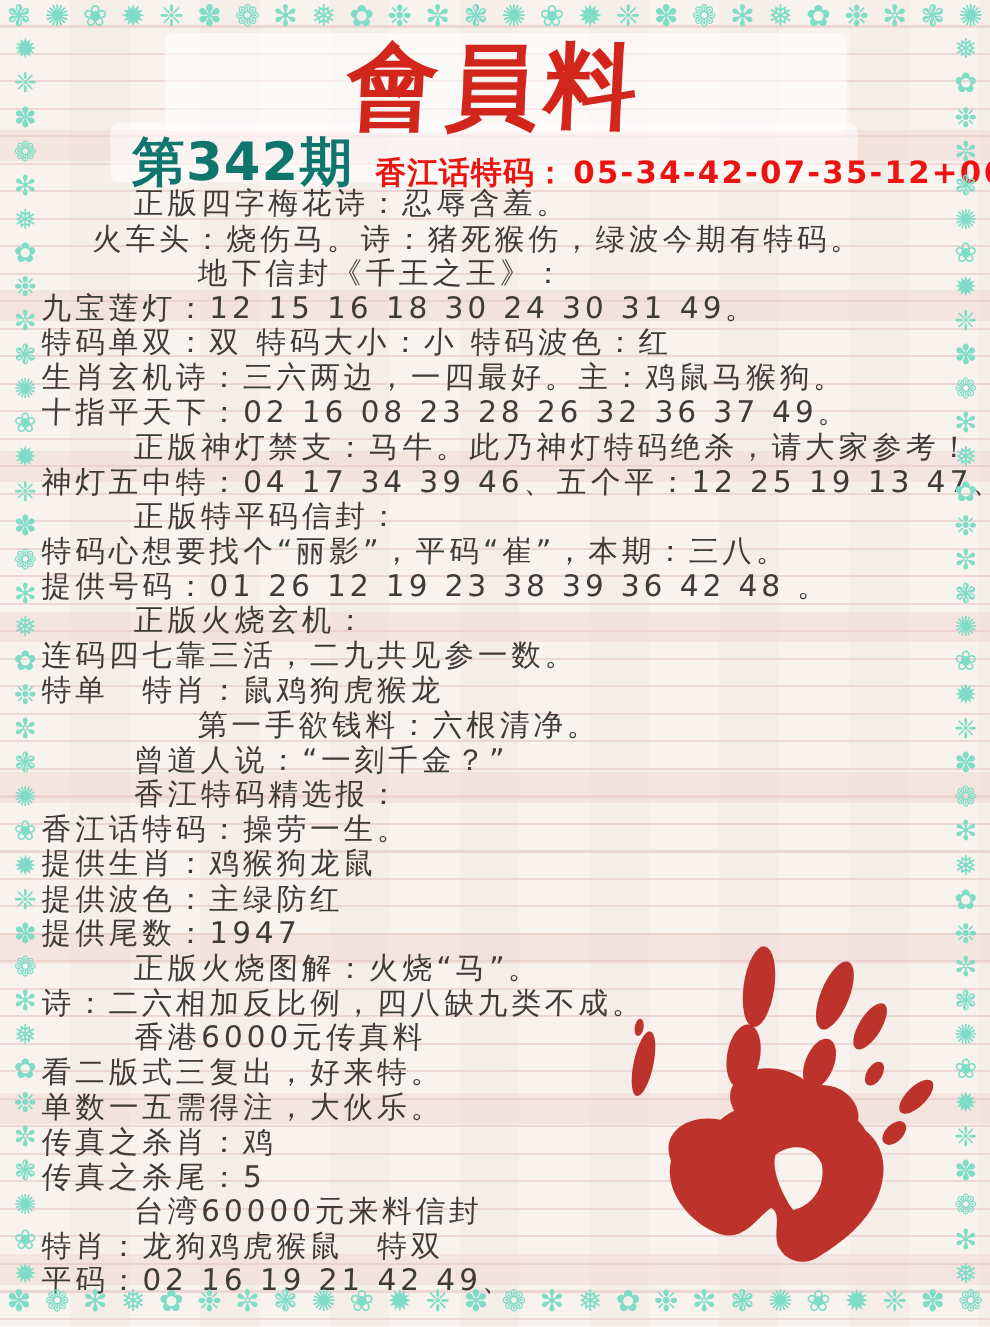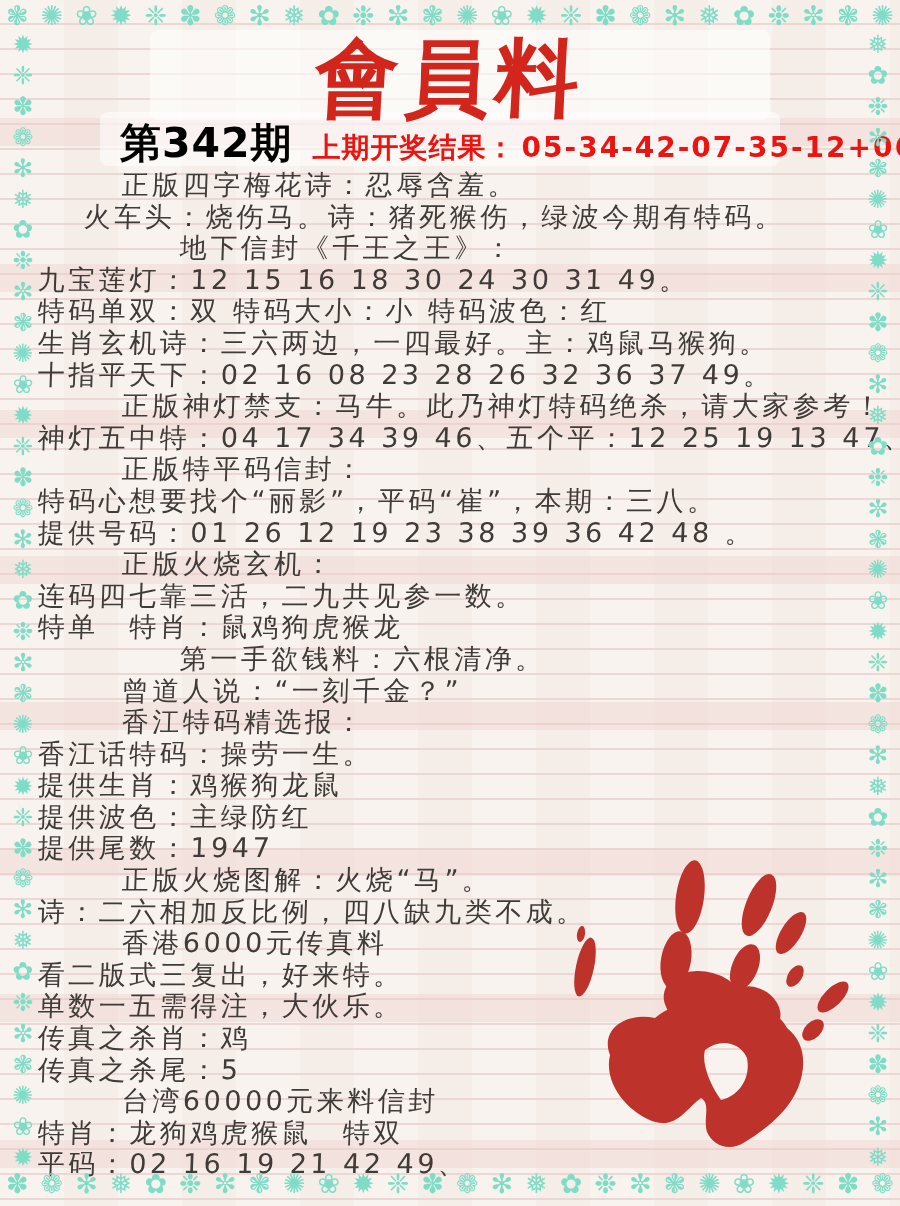--- a/index.html
+++ b/index.html
@@ -25,21 +25,21 @@
   .border-right{right:3px;}
   .bg{display:block;}
 
   
   .page-title{
     position:absolute;top:22px;left:0;width:100%;text-align:center;z-index:2;
     font-size:84px;font-weight:bold;color:#d2251b;letter-spacing:6px;
     transform:skewX(-3deg);
   }
   .header{position:absolute;top:116px;left:120px;z-index:2;display:flex;align-items:flex-end;white-space:nowrap;}
-  .issue{font-size:41px;font-weight:bold;color:#000000;letter-spacing:1px;}
+  .issue{font-size:48px;font-weight:bold;color:#0f766e;letter-spacing:1px;}
   .prev{margin-left:20px;padding-bottom:4px;font-size:28px;font-weight:bold;color:#ec1410;letter-spacing:1px;}
   .prev .nums{margin-left:6px;letter-spacing:2px;}
 
   
   .content{position:absolute;top:167px;left:38px;right:28px;z-index:2;}
   .line{
     height:31.6px;white-space:nowrap;
     font-size:27px;letter-spacing:3.5px;color:#3f3b38;
     transform:skewX(-2deg);
   }
@@ -189,21 +189,21 @@
     <span class="bg">❁</span>
     <span class="bg">✻</span>
     <span class="bg">❅</span>
   </div>
 
 <div class="page-title">會員料</div>
 
 <div class="header">
   <span class="issue">第342期</span>
   <span class="prev">
-    <span>上期开奖结果：</span><span class="nums">05-34-42-07-35-12+06</span>
+    <span>香江话特码：</span><span class="nums">05-34-42-07-35-12+06</span>
   </span>
 </div>
 
 <div class="content">
     <div class="line ind2">正版四字梅花诗：忍辱含羞。</div>
     <div class="line ind1">火车头：烧伤马。诗：猪死猴伤，绿波今期有特码。</div>
     <div class="line ind3">地下信封《千王之王》：</div>
     <div class="line ind0">九宝莲灯：12 15 16 18 30 24 30 31 49。</div>
     <div class="line ind0">特码单双：双 特码大小：小 特码波色：红</div>
     <div class="line ind0">生肖玄机诗：三六两边，一四最好。主：鸡鼠马猴狗。</div>

